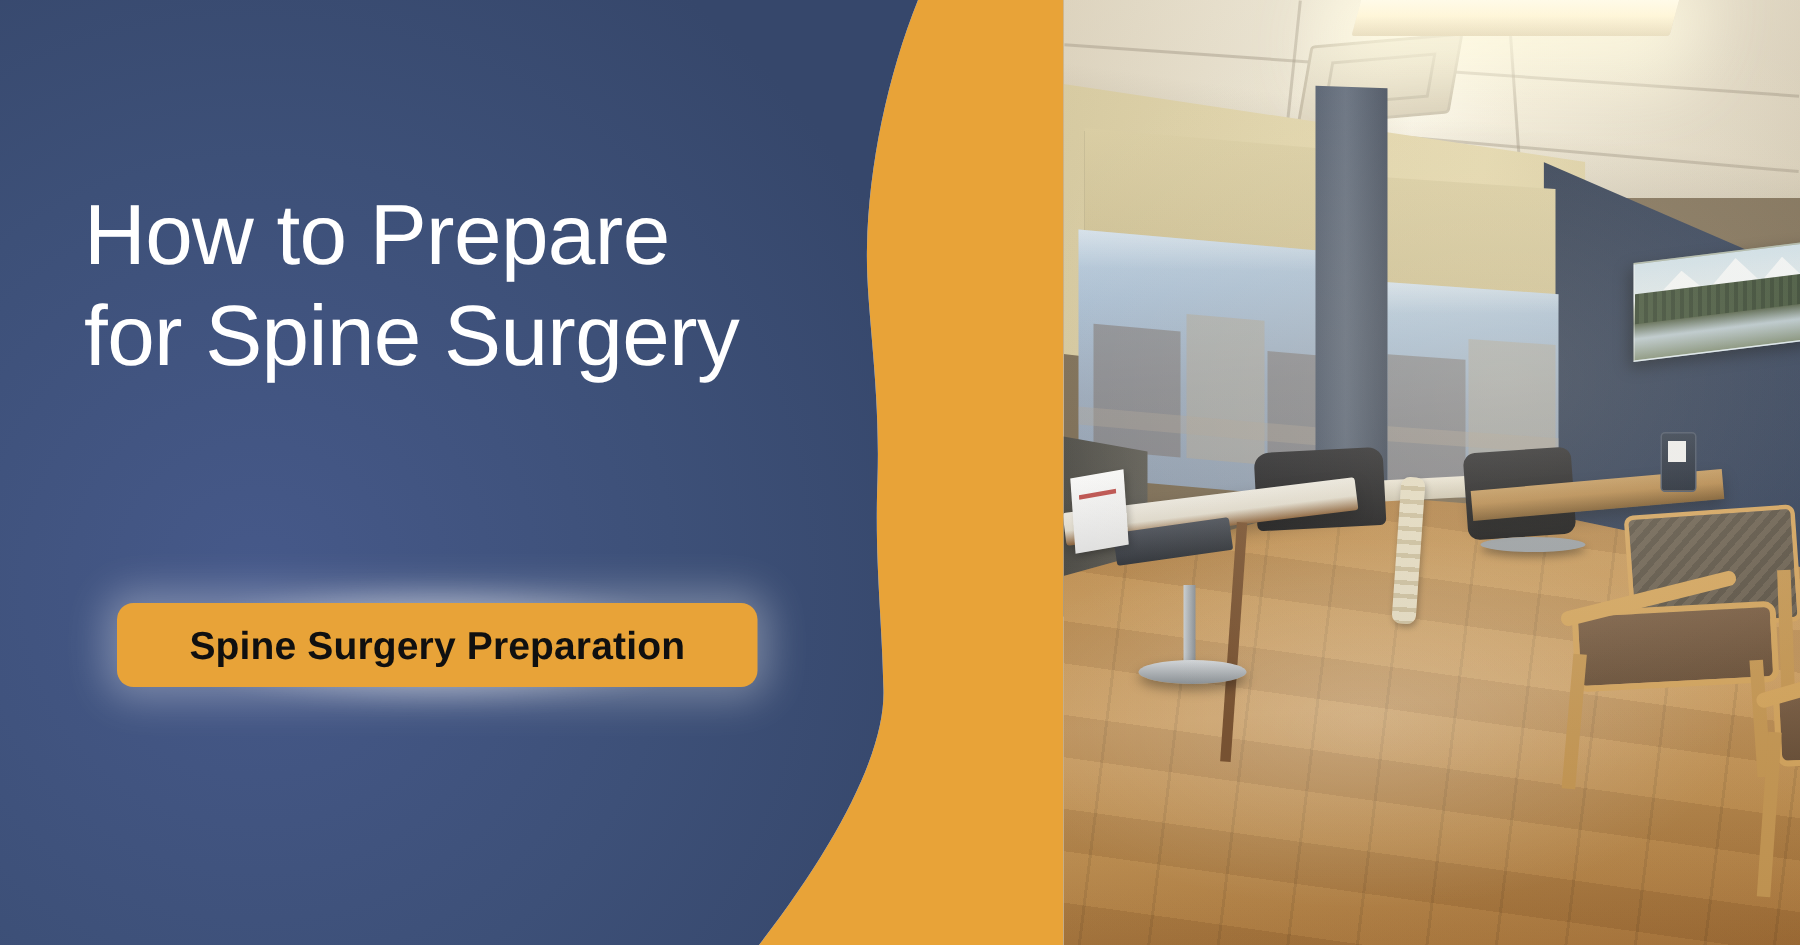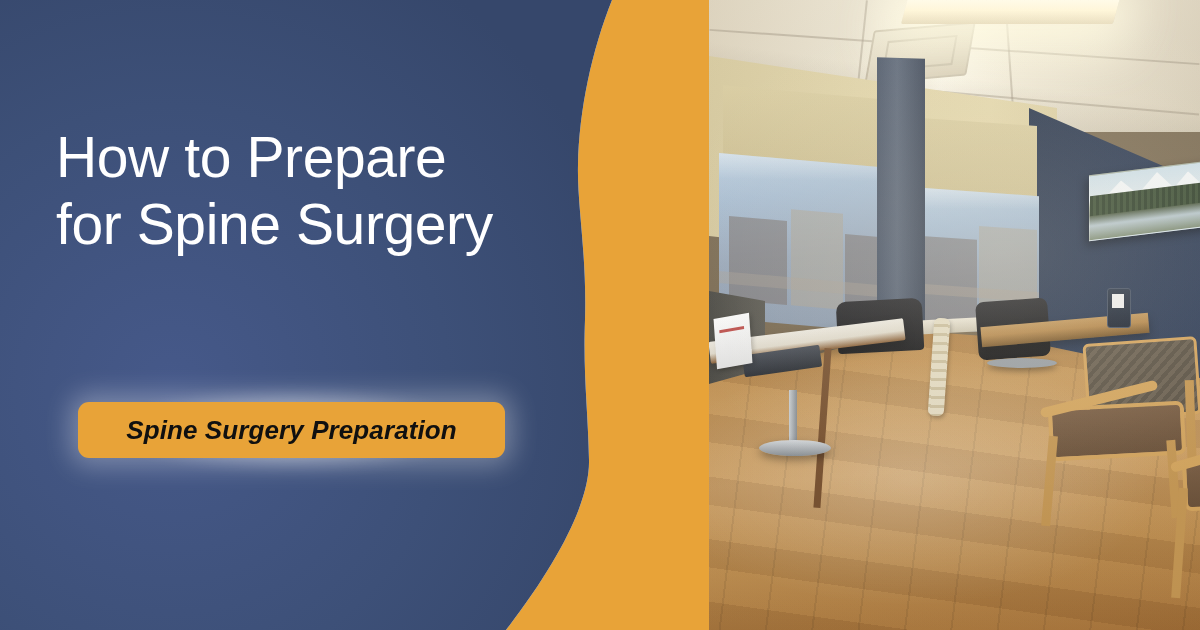--- a/index.html
+++ b/index.html
@@ -259,21 +259,20 @@
     background:#e8a338;
     border:none;border-radius:11px;
     color:#101010;
     font-size:26px;
     font-weight:600;
     font-family:"Liberation Sans", sans-serif;
     letter-spacing:.1px;
     display:flex;align-items:center;justify-content:center;
     cursor:pointer;
     box-shadow:0 0 26px 8px rgba(255,255,255,.30);
-    font-style:italic;
   }
 </style>
 </head>
 <body>
 
 <div class="banner">
 
   <div class="photo-panel">
     <div class="photo">
 

